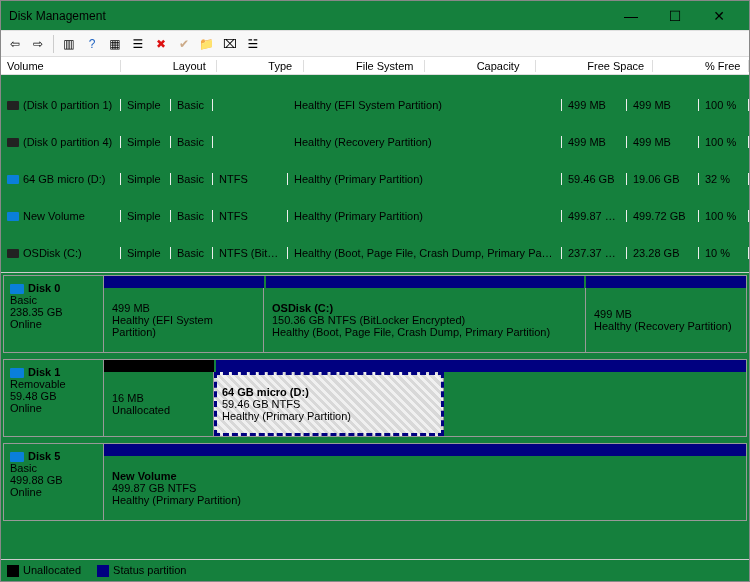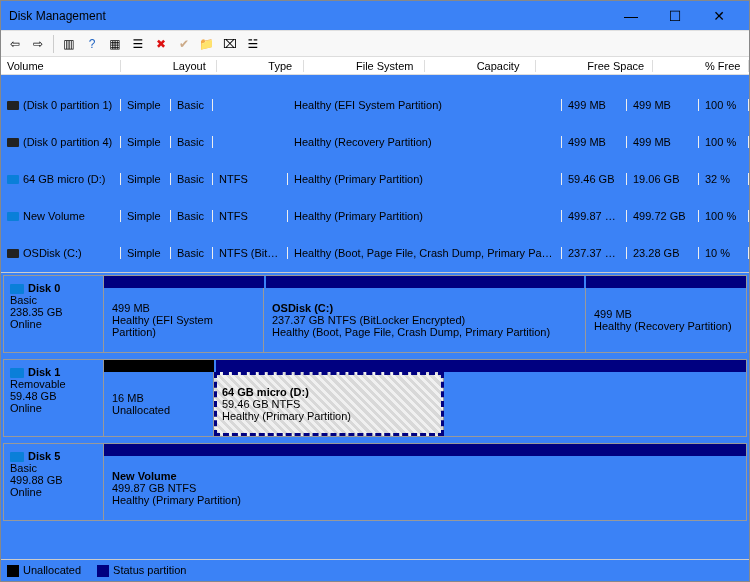--- a/index.html
+++ b/index.html
@@ -1,17 +1,17 @@
 <!DOCTYPE html>
 <html><head>
 <meta charset="utf-8">
 <style>
   * { box-sizing: border-box; }
   body { margin:0; font-family: "Segoe UI", Tahoma, sans-serif; font-size:11px; color:#000; background:#fff; width:750px; }
-  .window { border:1px solid #888; width:750px; height:582px; display:flex; flex-direction:column; background:#3b82f6;}
+  .window { border:1px solid #888; width:750px; height:582px; display:flex; flex-direction:column; background:#15803d;}
   .titlebar { height:30px; display:flex; align-items:center; padding:0 8px; border-bottom:1px solid #e0e0e0;}
   .titlebar-title { flex:1; font-size:12px;}
   .titlebar-btn { width:44px; height:28px; display:flex; align-items:center; justify-content:center; font-size:14px;}
   .menubar { height:20px; display:flex; align-items:center; padding:0 4px; gap:2px; border-bottom:1px solid #e0e0e0;}
   .menubar span { padding:2px 6px; cursor:default;}
   .toolbar { height:26px; display:flex; align-items:center; padding:0 4px; gap:3px; border-bottom:1px solid #ddd; background:#f8f8f8;}
   .toolbar .tb-btn { width:20px; height:20px; display:flex; align-items:center; justify-content:center; border:1px solid transparent; font-size:12px;}
   .toolbar .sep { width:1px; height:18px; background:#ccc; margin:0 2px;}
 
   
@@ -183,21 +183,21 @@
             <div class="seg" style="flex:1; margin-left:2px"></div>
             <div class="seg" style="flex:0 0 160px; margin-left:2px"></div>
         </div>
         <div class="parts">
           <div class="part" style="flex:0 0 160px">
             <div>499 MB</div>
             <div>Healthy (EFI System Partition)</div>
           </div>
           <div class="part" style="flex:1">
             <b>OSDisk  (C:)</b>
-            <div>237.37 GB NTFS (BitLocker Encrypted)</div>
+            <div>150.36 GB NTFS (BitLocker Encrypted)</div>
             <div>Healthy (Boot, Page File, Crash Dump, Primary Partition)</div>
           </div>
           <div class="part" style="flex:0 0 160px">
             <div>499 MB</div>
             <div>Healthy (Recovery Partition)</div>
           </div>
         </div>
       </div>
     </div>
 

